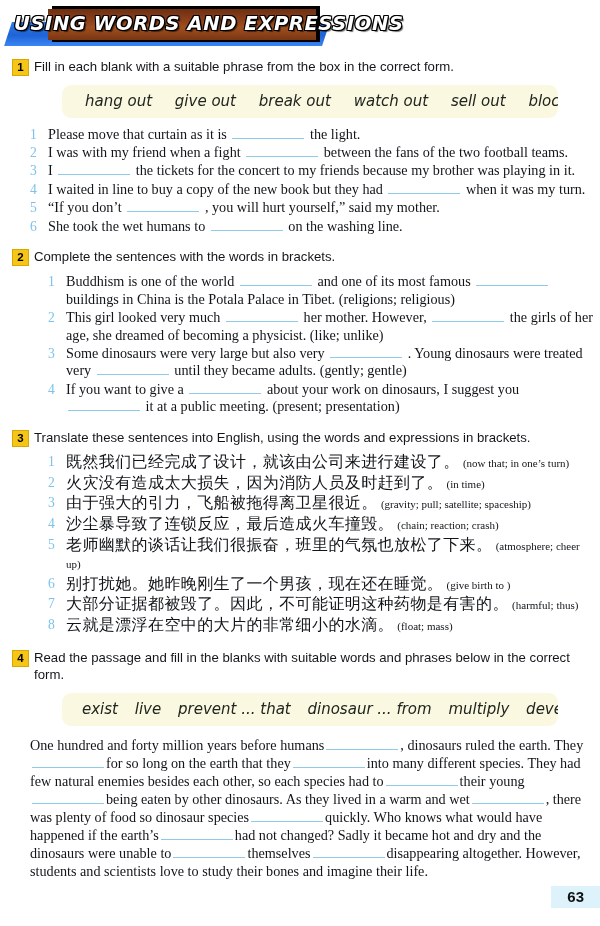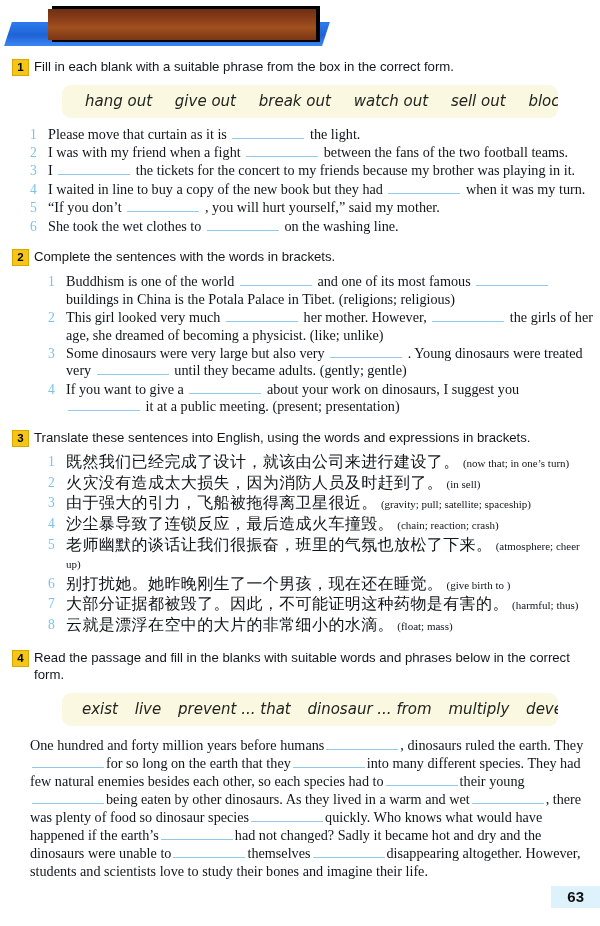--- a/index.html
+++ b/index.html
@@ -185,20 +185,21 @@
   }
   .sec-gap-md { height: 12px; }
 </style>
 </head>
 <body>
 
 <div class="banner-wrap">
   <div class="banner-blue"></div>
   <div class="banner-shadow"></div>
   <div class="banner-brown"></div>
+  <div class="banner-text">USING WORDS AND EXPRESSIONS</div>
 </div>
 
 <div class="exercise" style="margin-top:8px;">
   <div class="ex-num">1</div>
   <div class="ex-prompt">Fill in each blank with a suitable phrase from the box in the correct form.</div>
 </div>
 
 <div class="wordbank">
   <span class="w">hang out</span>
   <span class="w">give out</span>
@@ -234,21 +235,21 @@
     <span>when it was my turn.</span>
   </div>
   <div class="item">
     <span class="n">5</span>
     <span>“If you don’t</span>
     <span class="blank b2"></span>
     <span>, you will hurt yourself,” said my mother.</span>
   </div>
   <div class="item">
     <span class="n">6</span>
-    <span>She took the wet clothes to</span>
+    <span>She took the wet humans to</span>
     <span class="blank b2"></span>
     <span>on the washing line.</span>
   </div>
 </div>
 
 <div class="sec-gap-md"></div>
 
 <div class="exercise">
   <div class="ex-num">2</div>
   <div class="ex-prompt">Complete the sentences with the words in brackets.</div>
@@ -298,21 +299,21 @@
 
 <div class="items" style="margin-left:48px; margin-top:7px;">
   <div class="item cn">
     <span class="n">1</span>
     <span class="cn-text">既然我们已经完成了设计，就该由公司来进行建设了。</span>
     <span class="en-hint">(now that; in one’s turn)</span>
   </div>
   <div class="item cn">
     <span class="n">2</span>
     <span class="cn-text">火灾没有造成太大损失，因为消防人员及时赶到了。</span>
-    <span class="en-hint">(in sell)</span>
+    <span class="en-hint">(in time)</span>
   </div>
   <div class="item cn">
     <span class="n">3</span>
     <span class="cn-text">由于强大的引力，飞船被拖得离卫星很近。</span>
     <span class="en-hint">(gravity; pull; satellite; spaceship)</span>
   </div>
   <div class="item cn">
     <span class="n">4</span>
     <span class="cn-text">沙尘暴导致了连锁反应，最后造成火车撞毁。</span>
     <span class="en-hint">(chain; reaction; crash)</span>

